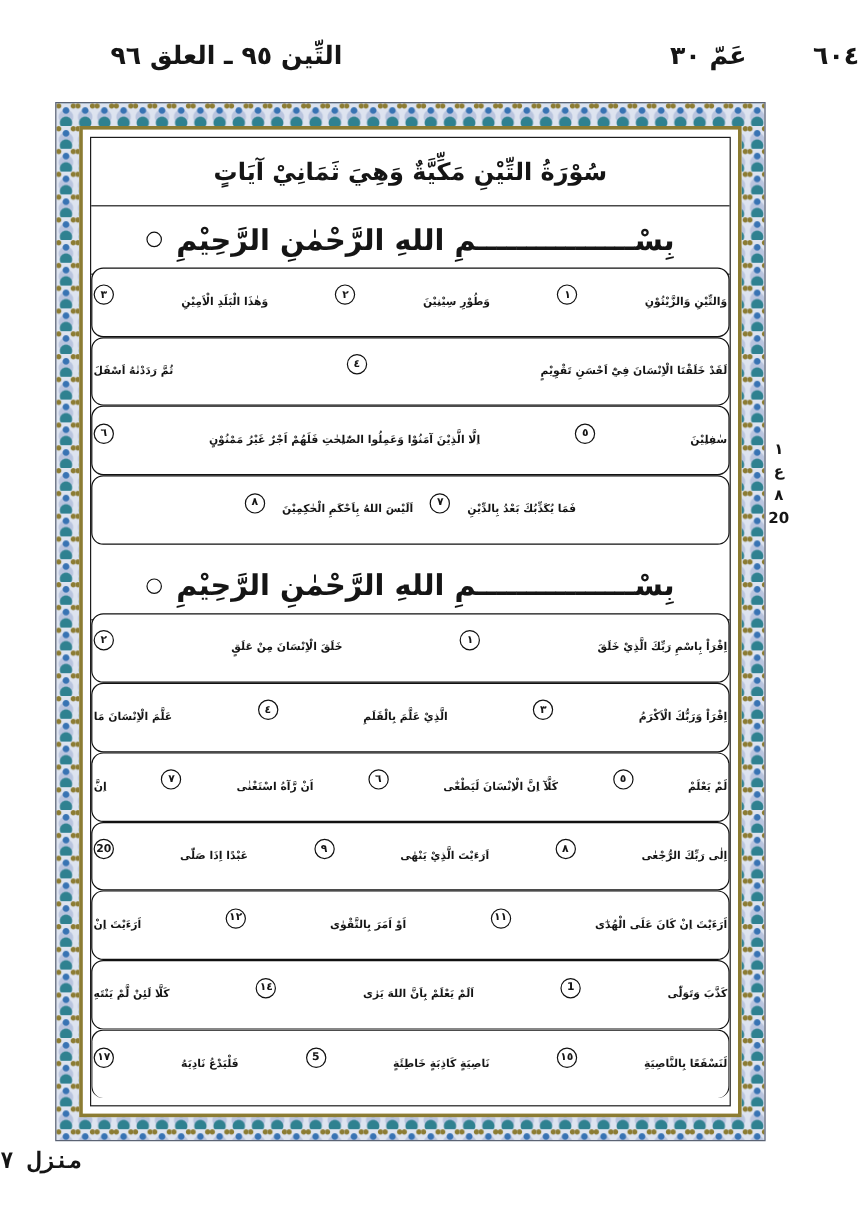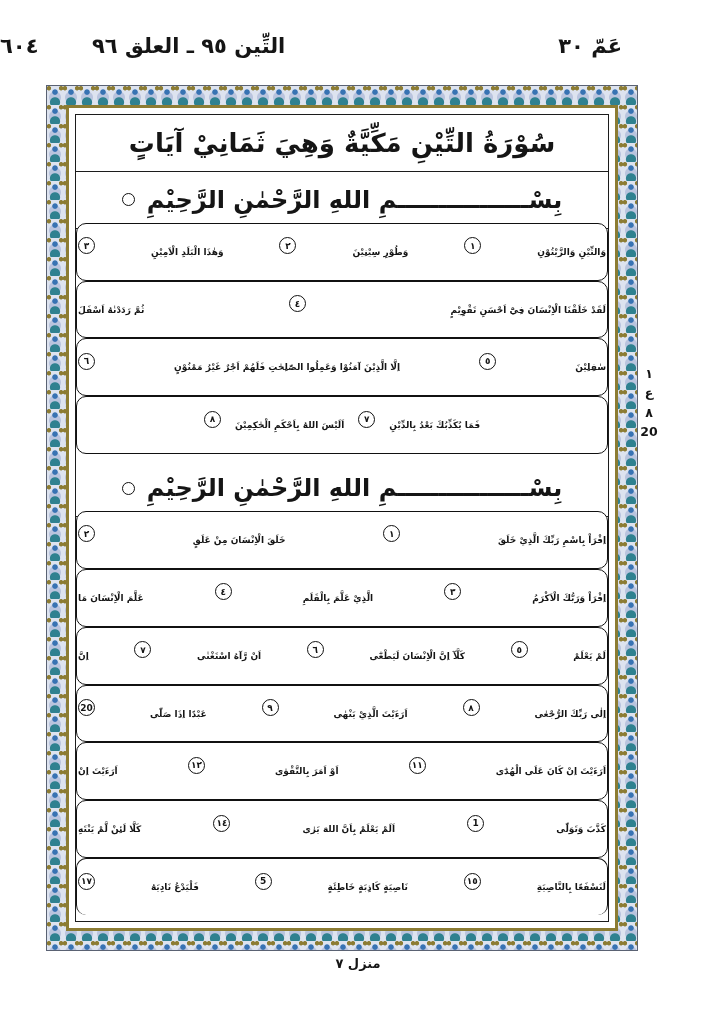--- a/index.html
+++ b/index.html
@@ -6,21 +6,21 @@
   body{
     width:716px;height:1024px;background:#ffffff;position:relative;
     font-family:"DejaVu Sans",sans-serif;color:#151515;overflow:hidden;
   }
   .page{position:absolute;inset:0;}
 
   
   .page-header{position:absolute;top:34px;left:0;right:0;height:28px;
     font-size:21px;font-weight:bold;}
   .hdr-left{position:absolute;left:92px;top:0;direction:rtl;}
-  .hdr-center{position:absolute;left:0;right:0;top:0;text-align:left;}
+  .hdr-center{position:absolute;left:0;right:0;top:0;text-align:right;}
   .hdr-right{position:absolute;right:94px;top:0;direction:rtl;}
 
   
   .frame{
     position:absolute;left:46px;top:85px;width:592px;height:866px;
     box-sizing:border-box;border:1px solid #5a6273;padding:19px;
     background-color:#dde3ef;
     background-image:
       radial-gradient(circle at 50% 32%, #3873b3 2.3px, rgba(0,0,0,0) 3.2px),
       radial-gradient(circle at 50% 86%, #2f8190 4.6px, rgba(0,0,0,0) 5.6px),
@@ -33,36 +33,36 @@
     border:3px solid #8c7c33;background:#ffffff;padding:6px;}
   .textbox{width:100%;height:100%;box-sizing:border-box;
     border:1.5px solid #1c1c1c;display:flex;flex-direction:column;direction:rtl;}
 
   
   .row{flex:1;display:flex;align-items:center;border-bottom:1.3px solid #1c1c1c;
     padding:0 9px;font-weight:bold;font-size:23px;overflow:hidden;min-height:0;}
   .row:last-child{border-bottom:none;}
   .row.justify{justify-content:space-between;}
   .row.center{justify-content:center;gap:14px;}
-  .row.header{justify-content:center;font-size:26px;letter-spacing:.5px;}
+  .row.header{justify-content:center;font-size:20px;letter-spacing:.5px;}
   .row.basmala{justify-content:center;font-size:24px;gap:12px;}
   .seg{white-space:nowrap;}
   .aya{display:inline-flex;align-items:center;justify-content:center;
     min-width:17px;height:17px;box-sizing:border-box;border:1.3px solid #111;
     border-radius:10px;padding:0 1px;font-size:9px;font-weight:bold;
     flex-shrink:0;transform:translateY(-6px);background:#fff;}
   .aya.empty{min-width:13px;height:13px;transform:none;}
 
   
   .ruku{position:absolute;right:54px;top:364px;width:26px;text-align:center;
     font-size:12.5px;font-weight:bold;line-height:1.55;direction:rtl;}
 
   
-  .footer{position:absolute;left:0;right:0;top:956px;text-align:center;
-    font-size:13px;font-weight:bold;direction:rtl;}
+  .footer{position:absolute;left:0;right:0;top:956px;text-align:left;
+    font-size:19px;font-weight:bold;direction:rtl;font-family:Liberation Mono, monospace;}
 </style>
 </head>
 <body>
 
 <div class="page">
 
   <div class="page-header">
     <div class="hdr-left">التِّين ٩٥ ـ العلق ٩٦</div>
     <div class="hdr-center">٦٠٤</div>
     <div class="hdr-right">عَمّ ٣٠</div>

